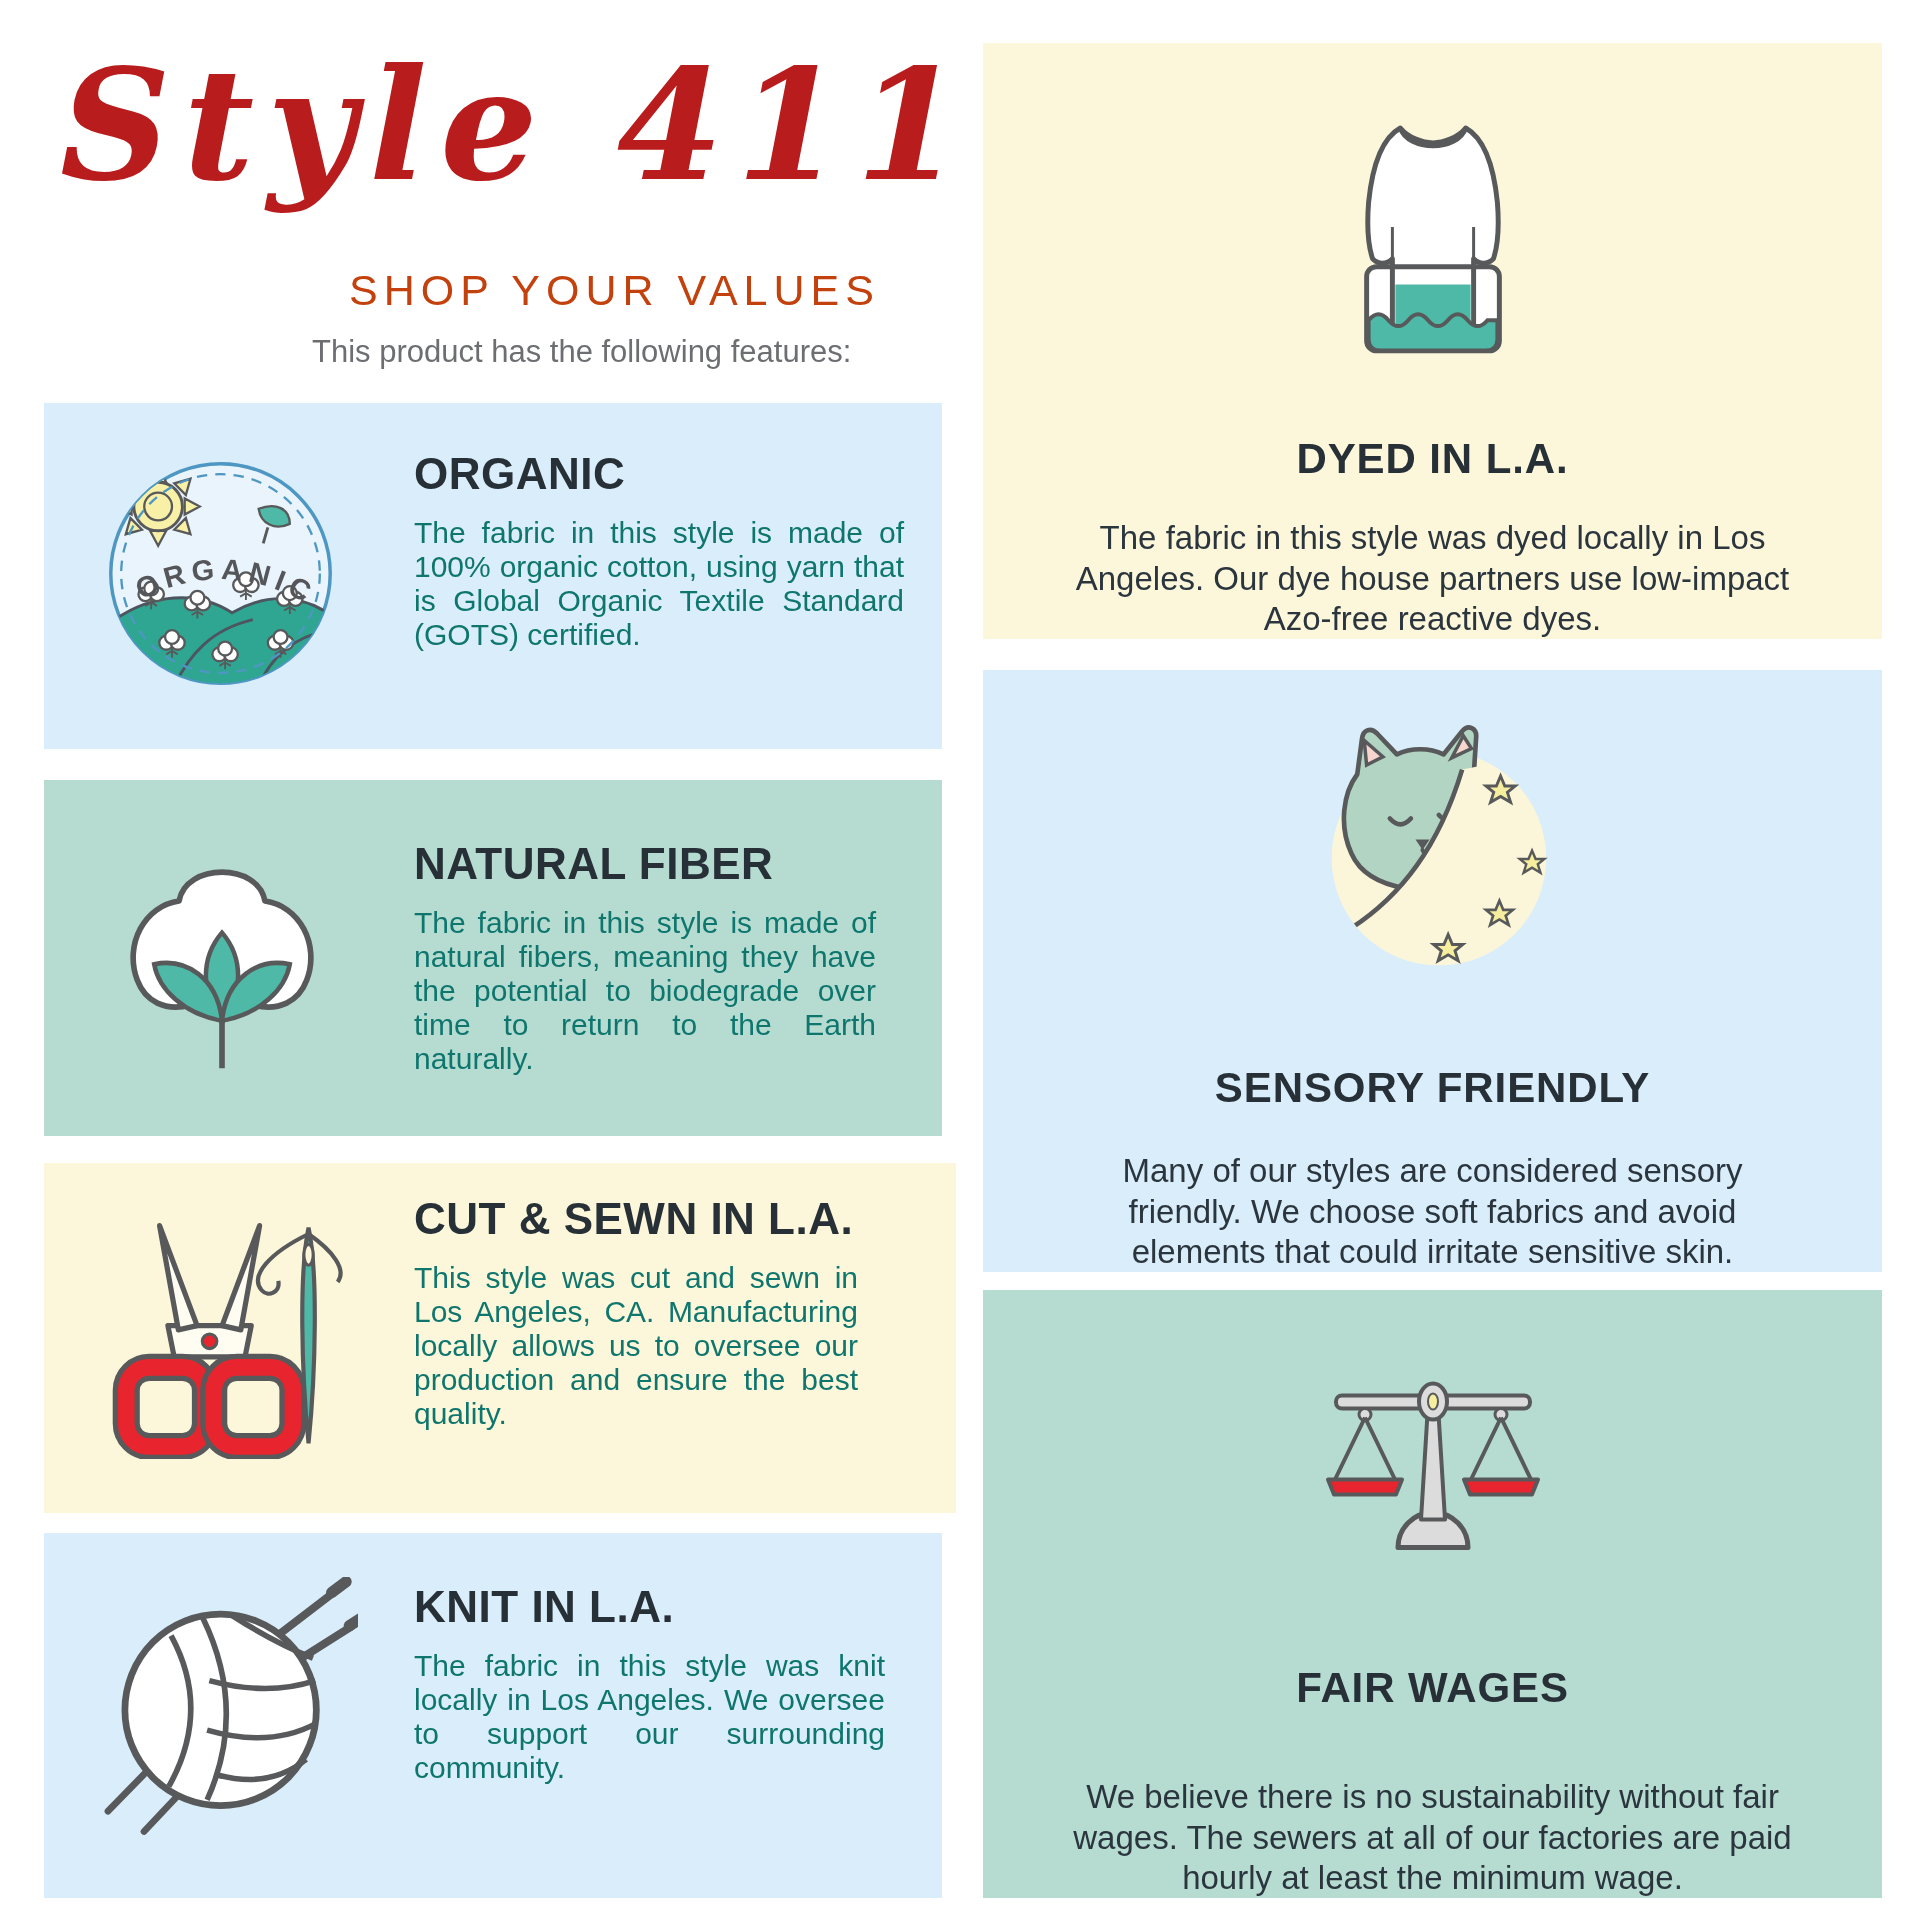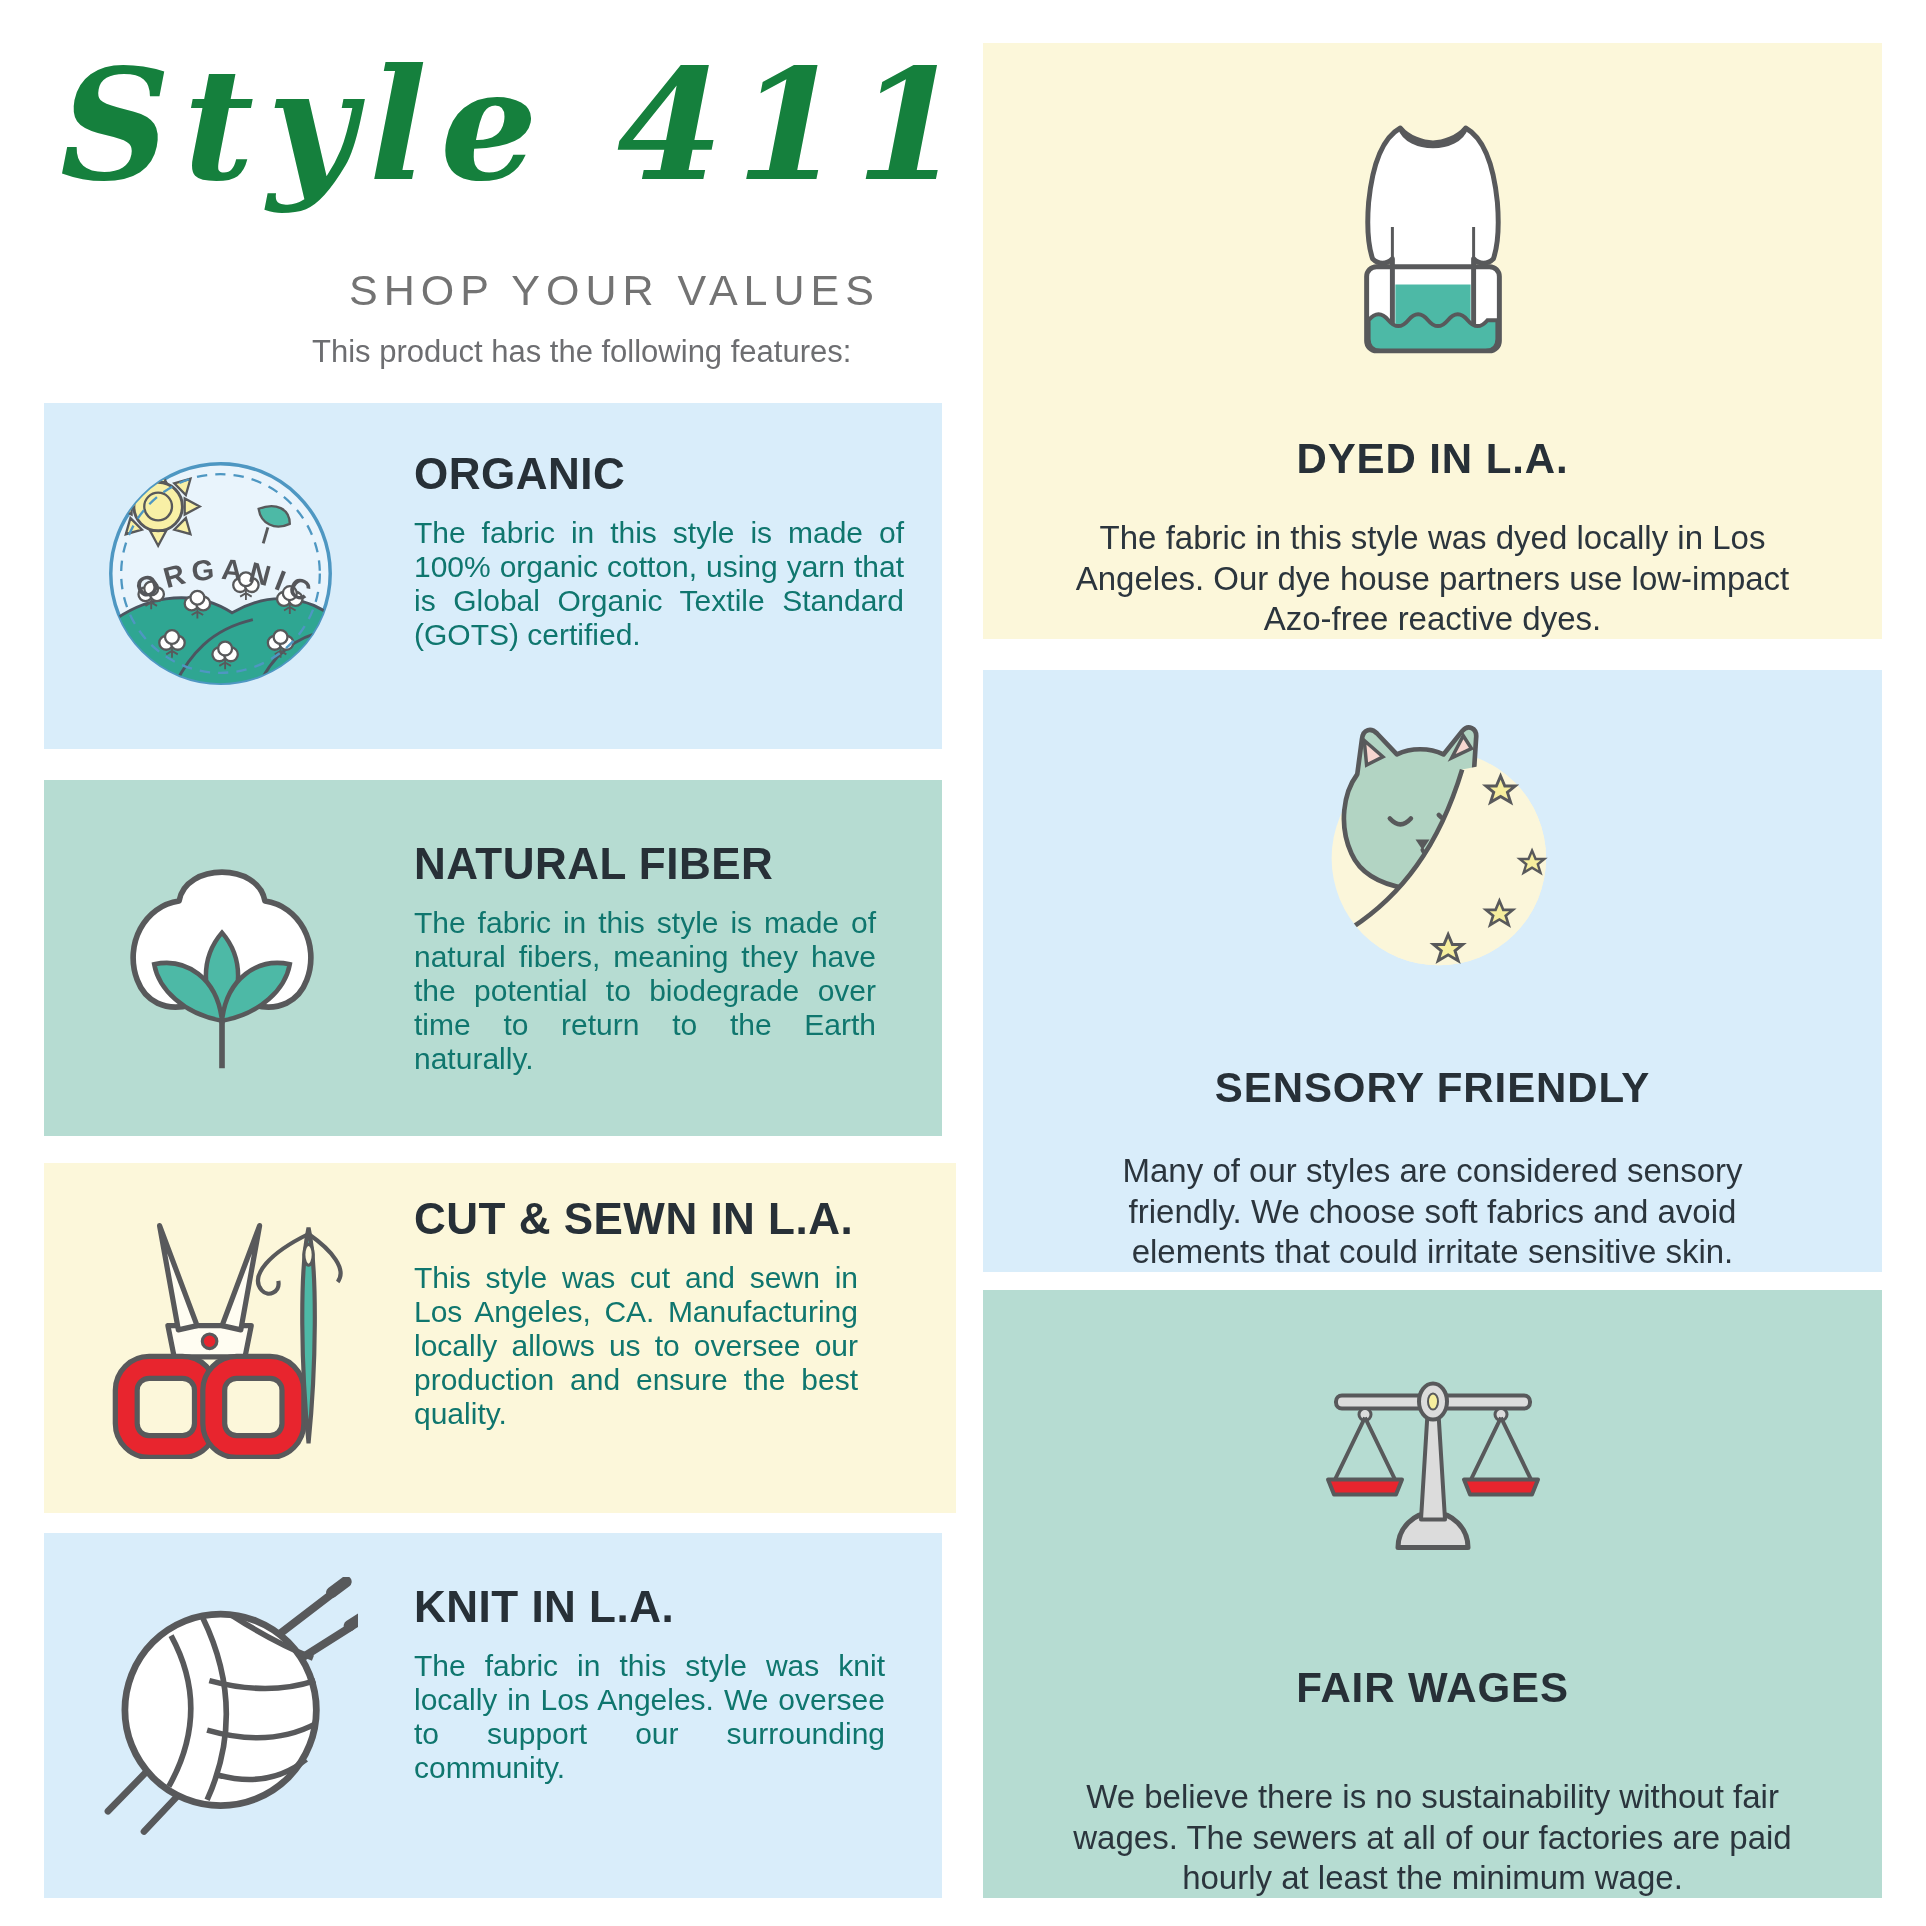--- a/index.html
+++ b/index.html
@@ -2,22 +2,22 @@
 <html style="font-size:7.4px"><head>
 <meta charset="utf-8">
 <style>
   html,body{margin:0;padding:0;background:#fff;}
   .page{position:relative;width:1926px;height:1926px;background:#ffffff;
         font-family:"Liberation Sans",sans-serif;overflow:hidden;}
 
   
   .title{position:absolute;left:60px;top:41px;font-family:"DejaVu Serif",serif;
          font-style:italic;font-weight:700;font-size:153px;line-height:1.1;
-         color:#15803d;letter-spacing:13px;white-space:nowrap;}
-  .subtitle{position:absolute;left:349px;top:266px;font-size:43px;color:#737373;
+         color:#b91c1c;letter-spacing:13px;white-space:nowrap;}
+  .subtitle{position:absolute;left:349px;top:266px;font-size:43px;color:#c2410c;
             letter-spacing:6px;white-space:nowrap;font-weight:400;}
   .tagline{position:absolute;left:312px;top:334px;font-size:31px;color:#6d6e71;
            white-space:nowrap;}
 
   
   .card{position:absolute;}
   .c-blue{background:#d9edfa;}
   .c-teal{background:#b6dcd2;}
   .c-yellow{background:#fcf7da;}
 

